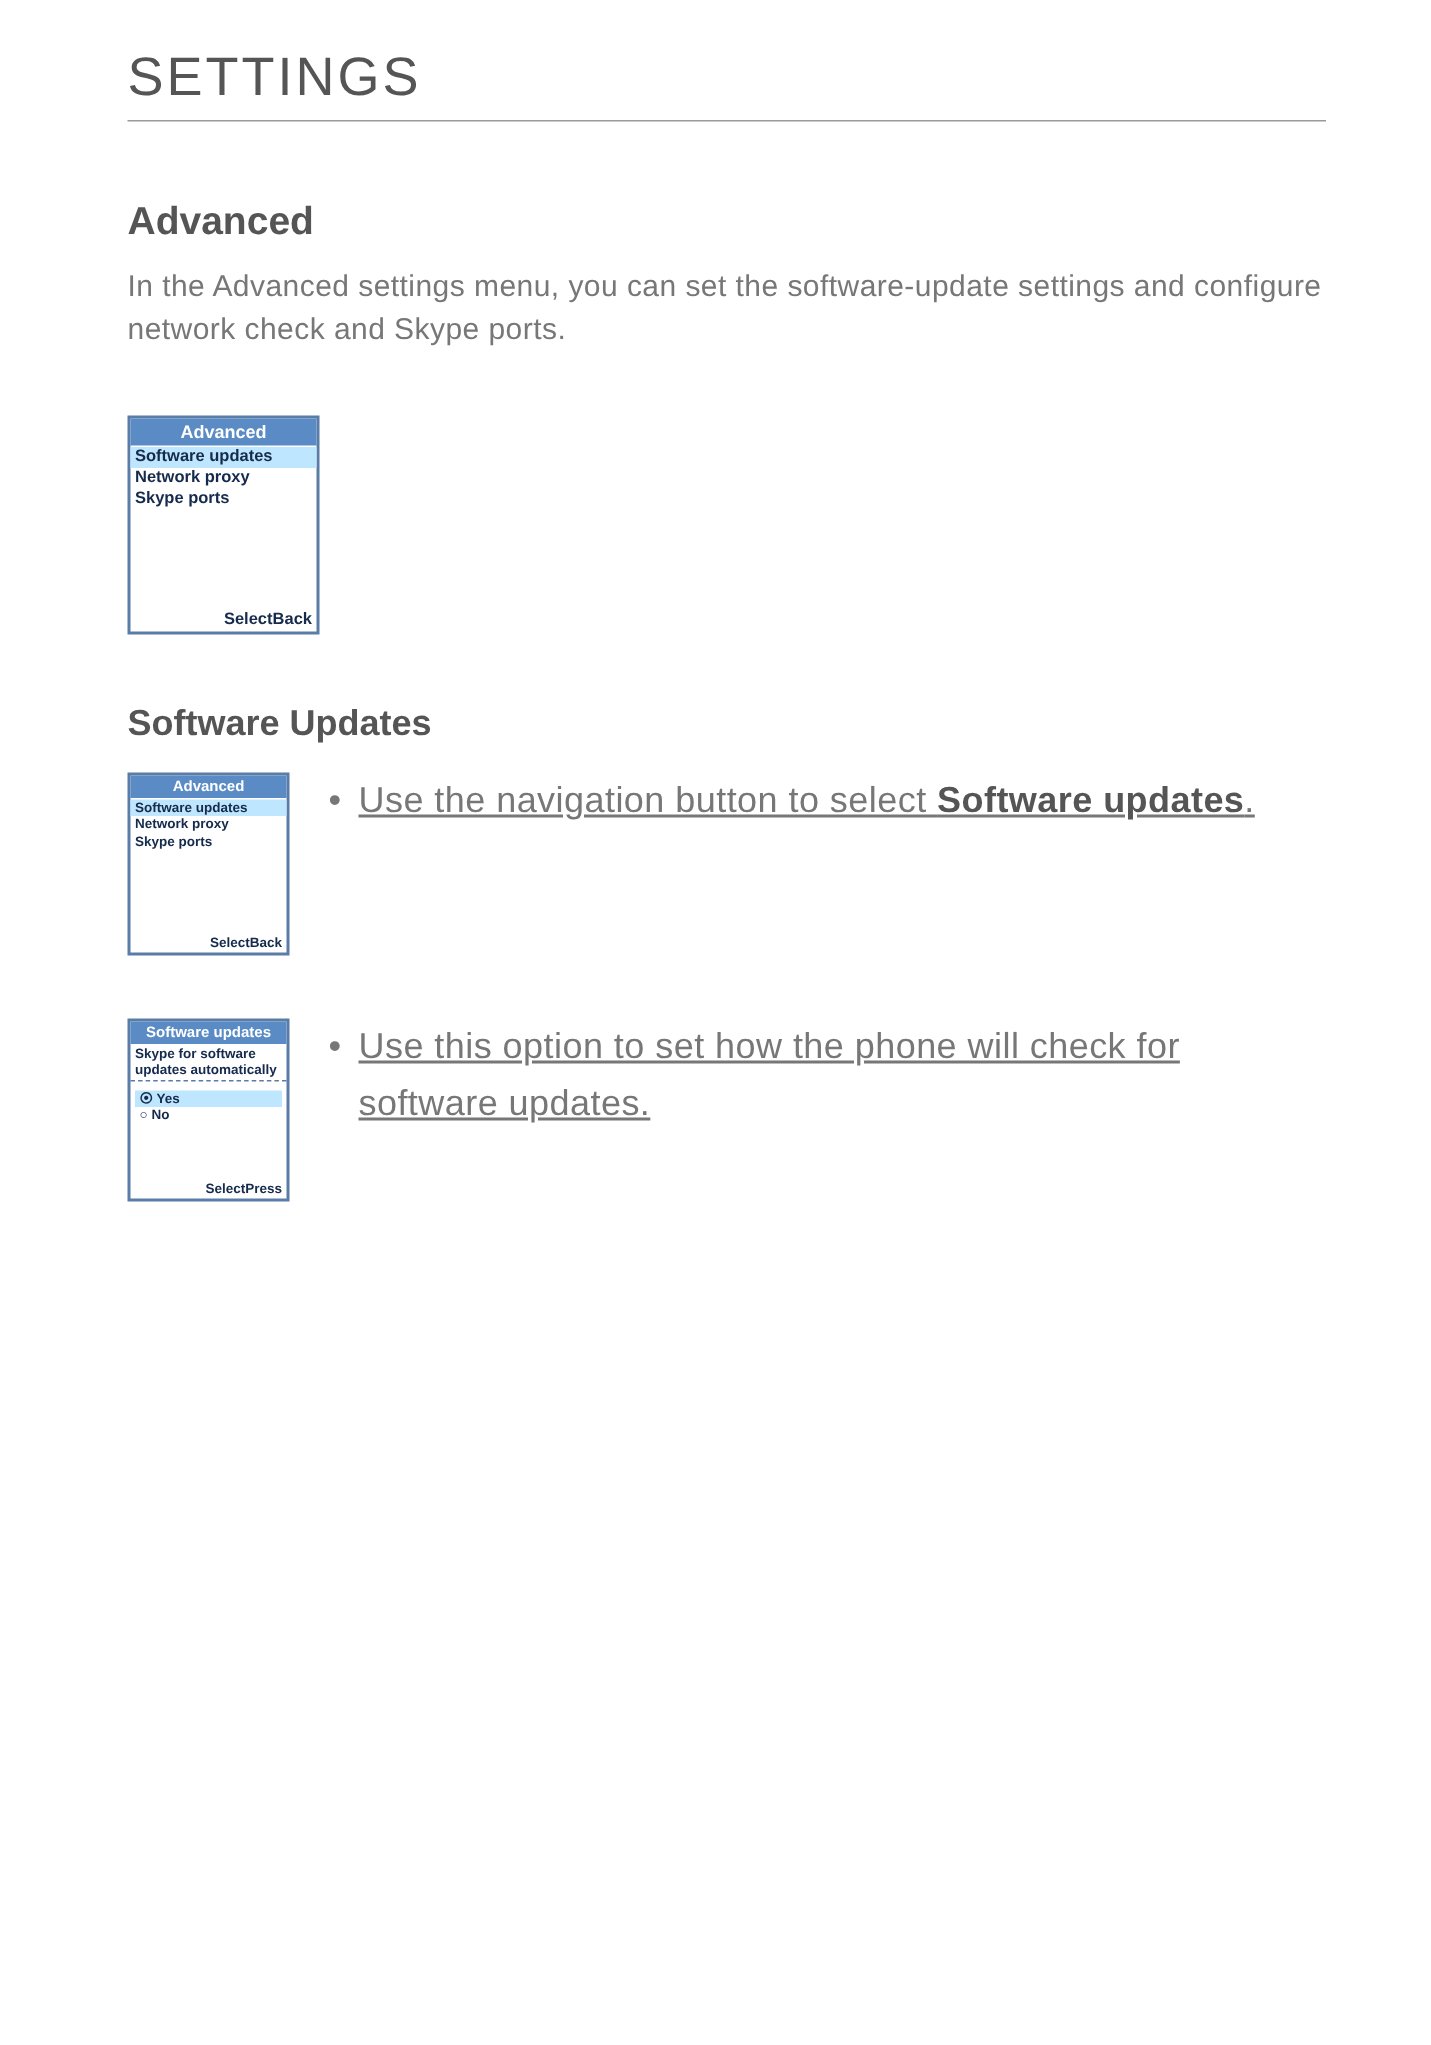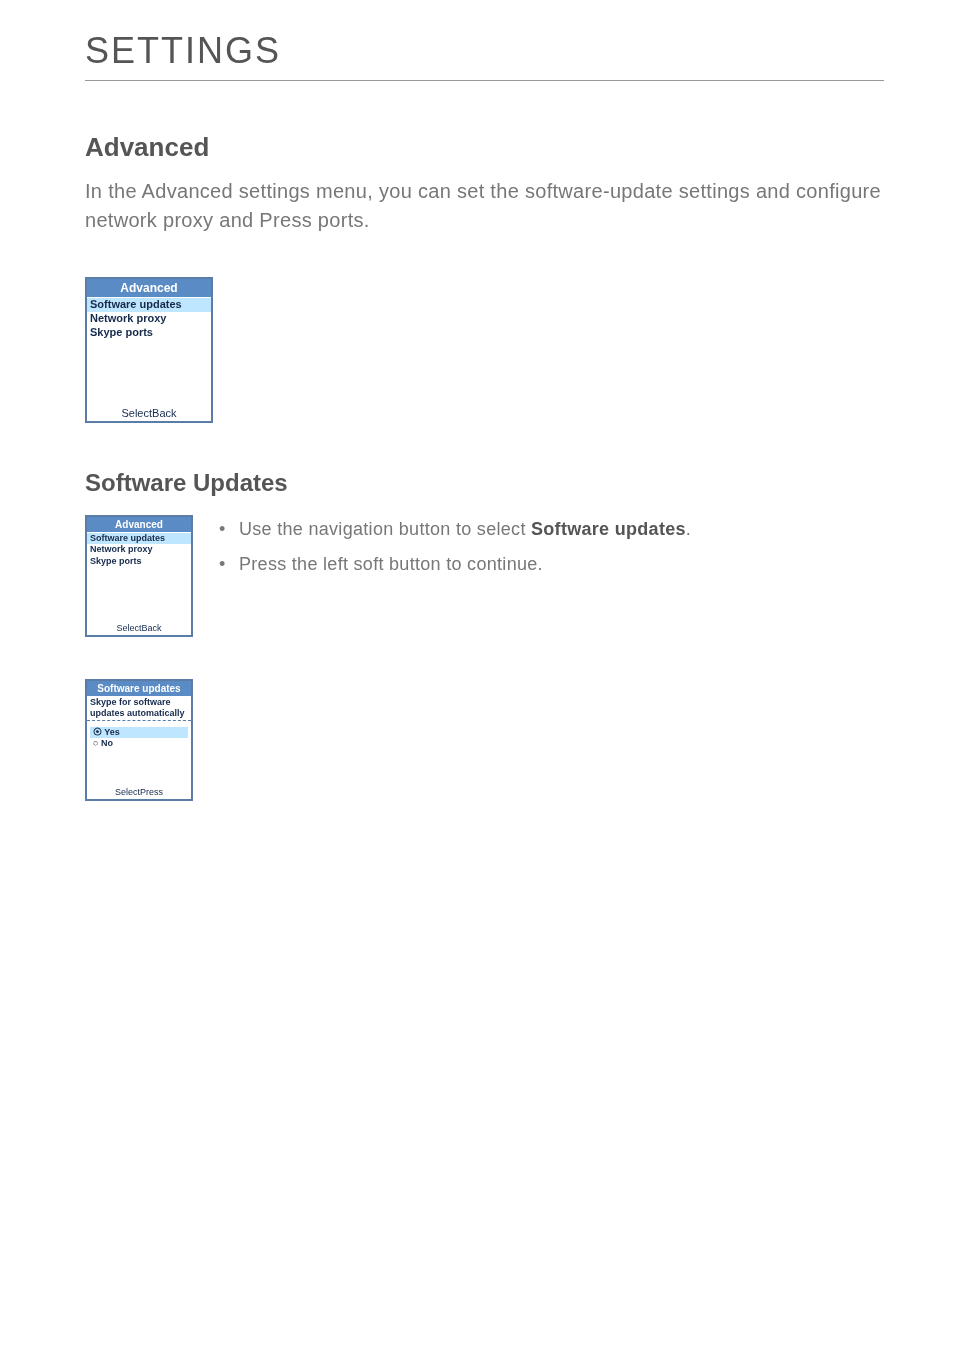--- a/index.html
+++ b/index.html
@@ -76,39 +76,40 @@
       padding: 0 3px;
       font-weight: bold;
       color: #152a4c;
     }
     .phone-options {
       border-top: 1px dashed #5a7da8;
       padding: 6px 3px 0 3px;
     }
     .phone-footer {
       display: flex;
-      justify-content: center;
-      font-weight: normal;
+      justify-content: flex-end;
+      font-weight: bold;
       color: #152a4c;
       padding: 2px 3px;
     }
     .phone-screen.large .phone-footer { font-size: 11px; }
     .phone-screen.small .phone-footer { font-size: 9px; }
     .row {
       display: flex;
       align-items: flex-start;
       gap: 26px;
       margin-bottom: 42px;
     }
     .bullets {
-      font-size: 18px;
+      font-size: 24px;
       color: #777;
       letter-spacing: 0.3px;
       line-height: 1.6;
       flex: 1;
+      text-decoration: underline;
     }
     .bullets li {
       list-style: none;
       position: relative;
       padding-left: 20px;
       margin-bottom: 6px;
     }
     .bullets li::before {
       content: "•";
       position: absolute;
@@ -118,21 +119,21 @@
     .bullets .strong { font-weight: bold; color: #555; }
     .spacer-screen { margin-bottom: 46px; }
   </style>
 </head>
 <body>
 
 <h1 class="page-title">SETTINGS</h1>
 
 <h2 class="section-heading">Advanced</h2>
 
-<p class="intro-text">In the Advanced settings menu, you can set the software-update settings and configure network proxy and Press ports.</p>
+<p class="intro-text">In the Advanced settings menu, you can set the software-update settings and configure network check and Skype ports.</p>
 
 <div class="phone-screen large spacer-screen">
   <div class="phone-header">Advanced</div>
   <div class="phone-body">
     <div class="phone-item selected">Software updates</div>
     <div class="phone-item">Network proxy</div>
     <div class="phone-item">Skype ports</div>
   </div>
   <div class="phone-footer">
     <span>Select</span>
@@ -152,32 +153,34 @@
     </div>
     <div class="phone-footer">
       <span>Select</span>
       <span>Back</span>
     </div>
   </div>
   <ul class="bullets">
     <li>
       <span>Use the navigation button to select </span><span class="strong">Software updates</span><span>.</span>
     </li>
-    <li>Press the left soft button to continue.</li>
   </ul>
 </div>
 
 <div class="row">
   <div class="phone-screen small">
     <div class="phone-header">Software updates</div>
     <div class="phone-body">
       <div class="phone-subtitle">Skype for software updates automatically</div>
       <div class="phone-options">
         <div class="phone-item selected">⦿ <span>Yes</span></div>
         <div class="phone-item">○ <span>No</span></div>
       </div>
     </div>
     <div class="phone-footer">
       <span>Select</span>
       <span>Press</span>
     </div>
   </div>
+  <ul class="bullets">
+    <li>Use this option to set how the phone will check for software updates.</li>
+  </ul>
 </div>
 
 </body></html>

